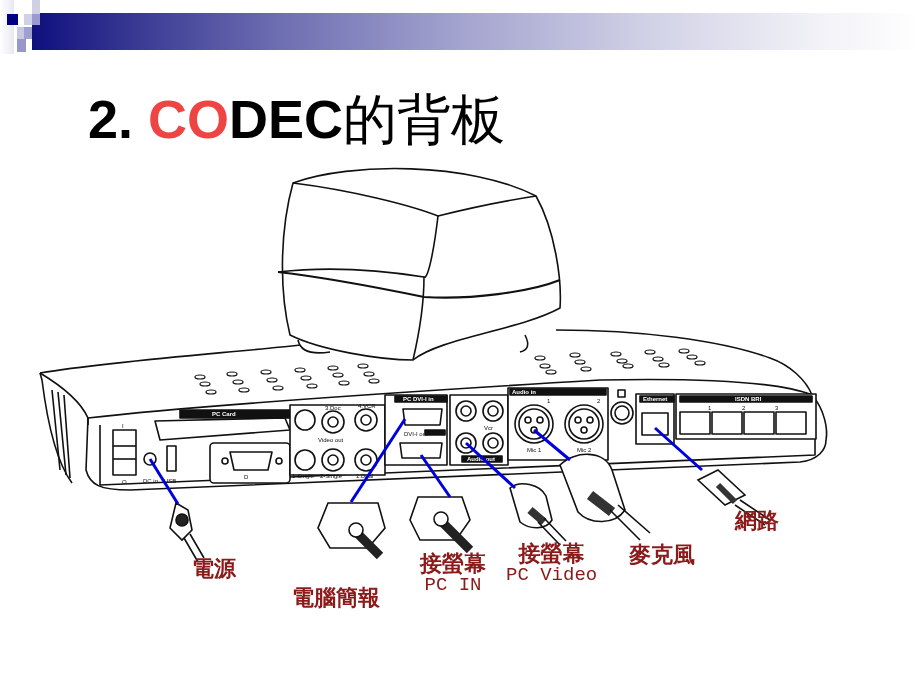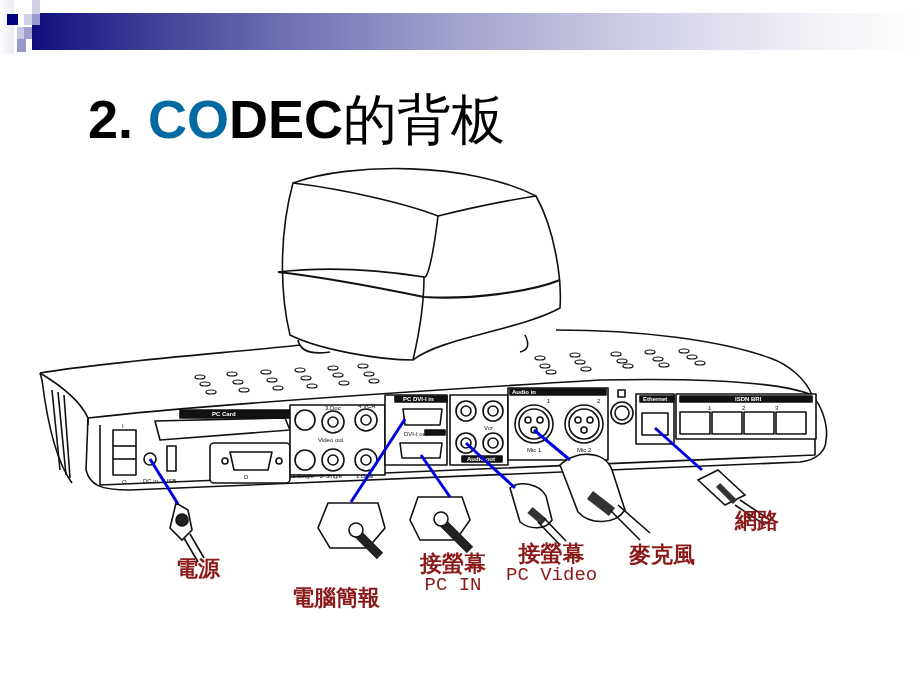--- a/index.html
+++ b/index.html
@@ -2,21 +2,21 @@
 <html><head>
 <meta charset="utf-8">
 <style>
   html, body { margin:0; padding:0; }
   body { width:920px; height:690px; background:#ffffff; position:relative; overflow:hidden; font-family:"Liberation Sans", sans-serif; }
   .deco { position:absolute; }
   .sq { position:absolute; }
   .band { position:absolute; left:32px; top:13px; width:888px; height:37px;
           background:linear-gradient(to right, #0f0f7e 0%, #3a3a94 12%, #6e6eb2 28%, #a3a3cf 48%, #d2d2e7 70%, #f1f1f7 88%, #ffffff 100%); }
   .title { position:absolute; left:88px; top:84px; font-size:54px; font-weight:bold; color:#000; letter-spacing:0px; white-space:nowrap; line-height:70px; }
-  .title .accent { color:#0369a1; }
+  .title .accent { color:#ef4444; }
   .title .cjk { font-weight:normal; font-family:"DejaVu Sans", sans-serif; }
   .diagram { position:absolute; left:0; top:0; width:920px; height:690px; }
   .label { position:absolute; color:#8b1a1a; font-family:"DejaVu Serif", serif; font-size:22px; font-weight:bold; white-space:nowrap; line-height:24px; text-align:center; }
   .label .sub { display:block; font-family:"Liberation Mono", monospace; font-weight:normal; font-size:19px; line-height:20px; }
   .tiny { font-family:"Liberation Sans", sans-serif; font-size:6px; fill:#fff; font-weight:bold; }
   .tinyk { font-family:"Liberation Sans", sans-serif; font-size:6px; fill:#111; }
 </style>
 </head>
 <body>
 
@@ -256,21 +256,21 @@
   <g stroke="#0000dd" stroke-width="3">
     <line x1="150" y1="459" x2="178" y2="504"></line>
     <line x1="405" y1="419" x2="351" y2="502"></line>
     <line x1="421" y1="455" x2="450" y2="497"></line>
     <line x1="466" y1="443" x2="515" y2="488"></line>
     <line x1="534" y1="430" x2="570" y2="460"></line>
     <line x1="655" y1="428" x2="702" y2="470"></line>
   </g>
 </svg>
 
-<div class="label" style="left:176px;top:556px;">
+<div class="label" style="left:192px;top:556px;">
   <span>電源</span>
 </div>
 <div class="label" style="left:292px;top:585px;">
   <span>電腦簡報</span>
 </div>
 <div class="label" style="left:420px;top:551px;">
   <span>接螢幕</span>
   <span class="sub">PC IN</span>
 </div>
 <div class="label" style="left:506px;top:541px;">

